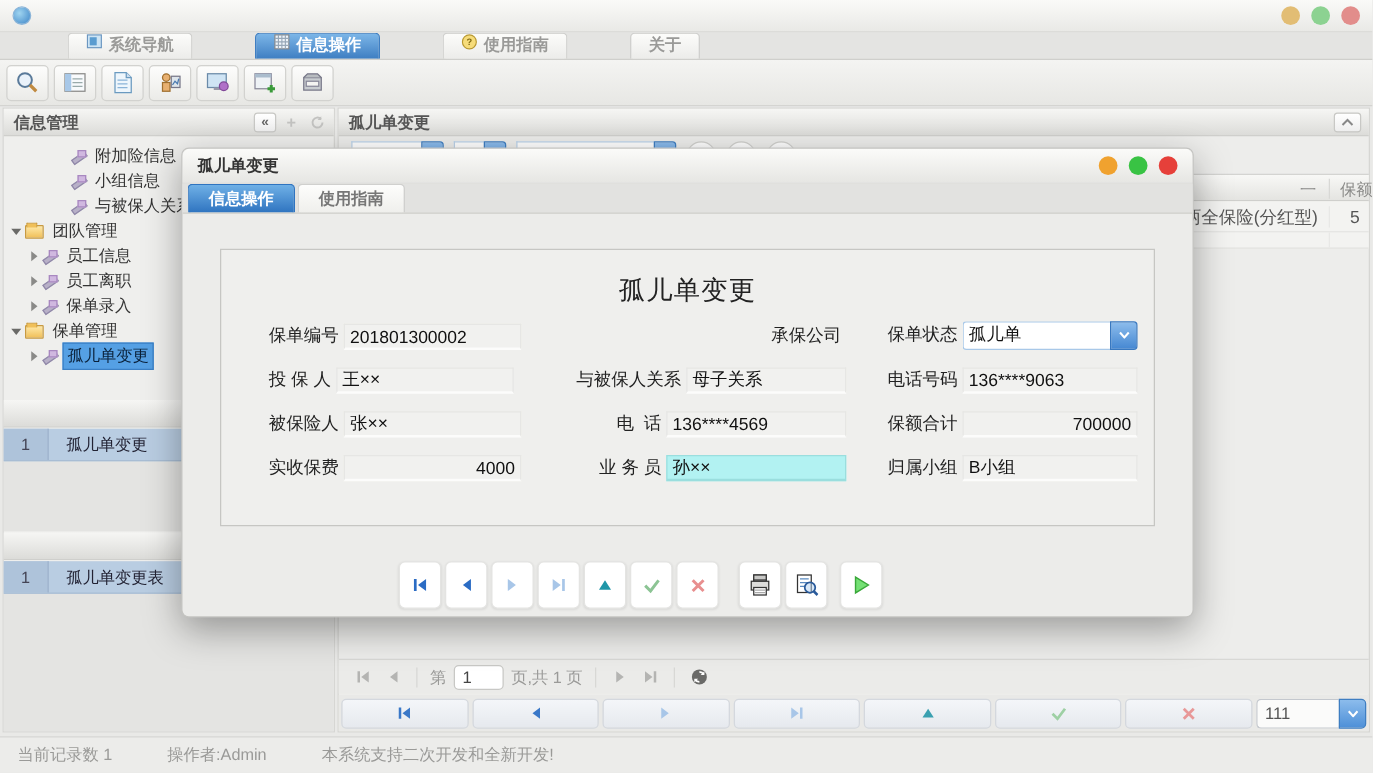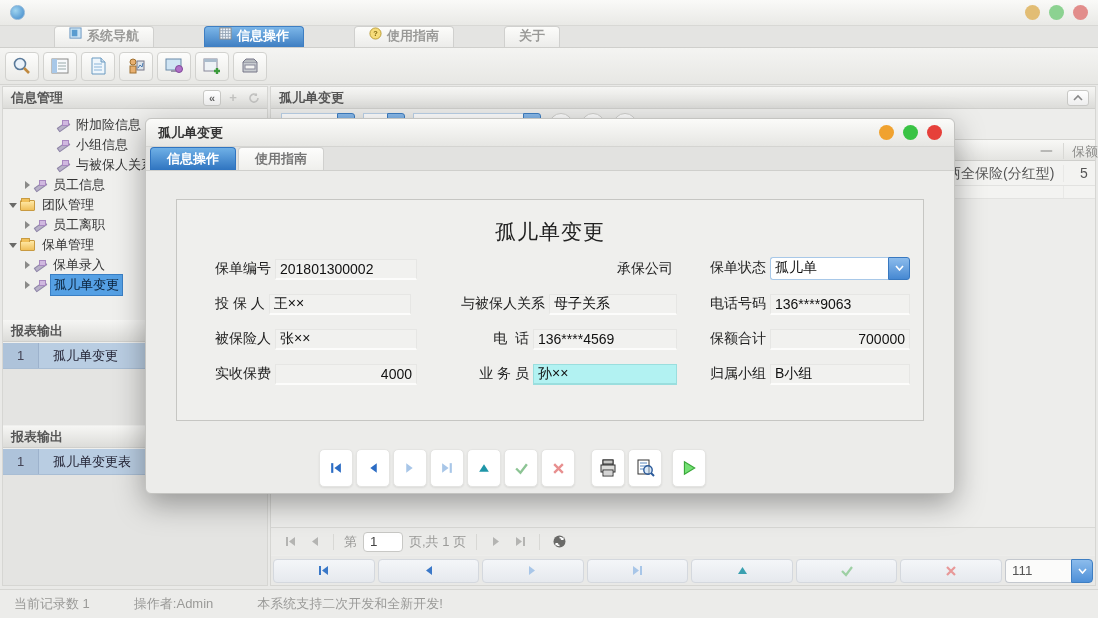--- a/index.html
+++ b/index.html
@@ -31,21 +31,21 @@
   
   .toolbar{position:absolute;left:0;top:48px;width:1098px;height:37px;
     background:linear-gradient(#f4f4f2,#e7e7e4);border-bottom:1px solid #d4d4d1;
     display:flex;align-items:center;padding-left:5px;gap:4px;}
   .tbtn{width:34px;height:29px;border:1px solid #d2d2cf;border-radius:4px;
     background:linear-gradient(#fdfdfc,#ebebe8);display:flex;align-items:center;justify-content:center;cursor:pointer;}
   
   .leftpanel{position:absolute;left:2px;top:86px;width:266px;height:500px;
     background:#efefed;border:1px solid #d6d6d3;}
   .phead{height:22px;background:linear-gradient(#f6f6f4,#dcdcd9);border-bottom:1px solid #cfcfcc;
-    display:flex;align-items:center;padding:0 4px 0 8px;font-weight:bold;color:#555;}
+    display:flex;align-items:center;padding:0 4px 0 8px;font-weight:bold;color:#555;justify-content:flex-end;}
   .phead .sp{margin-left:auto;display:flex;align-items:center;gap:3px;}
   .hbtn{width:18px;height:16px;border:1px solid #c8c8c5;border-radius:3px;background:linear-gradient(#fff,#eee);
     font-size:11px;color:#666;display:flex;align-items:center;justify-content:center;cursor:pointer;}
   .hbtn.dim{border:none;background:none;color:#c2c2c0;font-size:13px;font-weight:bold;}
   .tree{padding-top:6px;}
   .trow{height:20px;display:flex;align-items:center;font-size:13px;color:#333;cursor:pointer;}
   .arrow{width:0;height:0;display:inline-block;}
   .arrow.right{border-left:5px solid #8a8a88;border-top:4px solid transparent;border-bottom:4px solid transparent;}
   .arrow.down{border-top:5px solid #6a6a68;border-left:4px solid transparent;border-right:4px solid transparent;}
   .folder{width:15px;height:11px;position:relative;background:linear-gradient(#ffe9a8,#f0c05a);
@@ -244,44 +244,44 @@
         <span class="lbl">附加险信息</span>
       </div>
     <div class="trow" style="padding-left:50px">
         <span class="tool-ico"></span>
         <span class="lbl">小组信息</span>
       </div>
     <div class="trow" style="padding-left:50px">
         <span class="tool-ico"></span>
         <span class="lbl">与被保人关系</span>
       </div>
+    <div class="trow" style="padding-left:6px">
+        <span class="arrow down"></span>
+        <span class="folder"></span>
+        <span class="lbl">团队管理</span>
+      </div>
     <div class="trow" style="padding-left:22px">
         <span class="arrow right"></span>
         <span class="tool-ico"></span>
         <span class="lbl">员工信息</span>
       </div>
-    <div class="trow" style="padding-left:6px">
-        <span class="arrow down"></span>
-        <span class="folder"></span>
-        <span class="lbl">团队管理</span>
-      </div>
     <div class="trow" style="padding-left:22px">
         <span class="arrow right"></span>
         <span class="tool-ico"></span>
         <span class="lbl">员工离职</span>
       </div>
+    <div class="trow" style="padding-left:22px">
+        <span class="arrow right"></span>
+        <span class="tool-ico"></span>
+        <span class="lbl">保单录入</span>
+      </div>
     <div class="trow" style="padding-left:6px">
         <span class="arrow down"></span>
         <span class="folder"></span>
         <span class="lbl">保单管理</span>
-      </div>
-    <div class="trow" style="padding-left:22px">
-        <span class="arrow right"></span>
-        <span class="tool-ico"></span>
-        <span class="lbl">保单录入</span>
       </div>
     <div class="trow sel" style="padding-left:22px">
         <span class="arrow right"></span>
         <span class="tool-ico"></span>
         <span class="lbl">孤儿单变更</span>
       </div>
   </div>
 
   <div class="phead" style="position:absolute;top:233px;width:100%">
     <span>报表输出</span>

